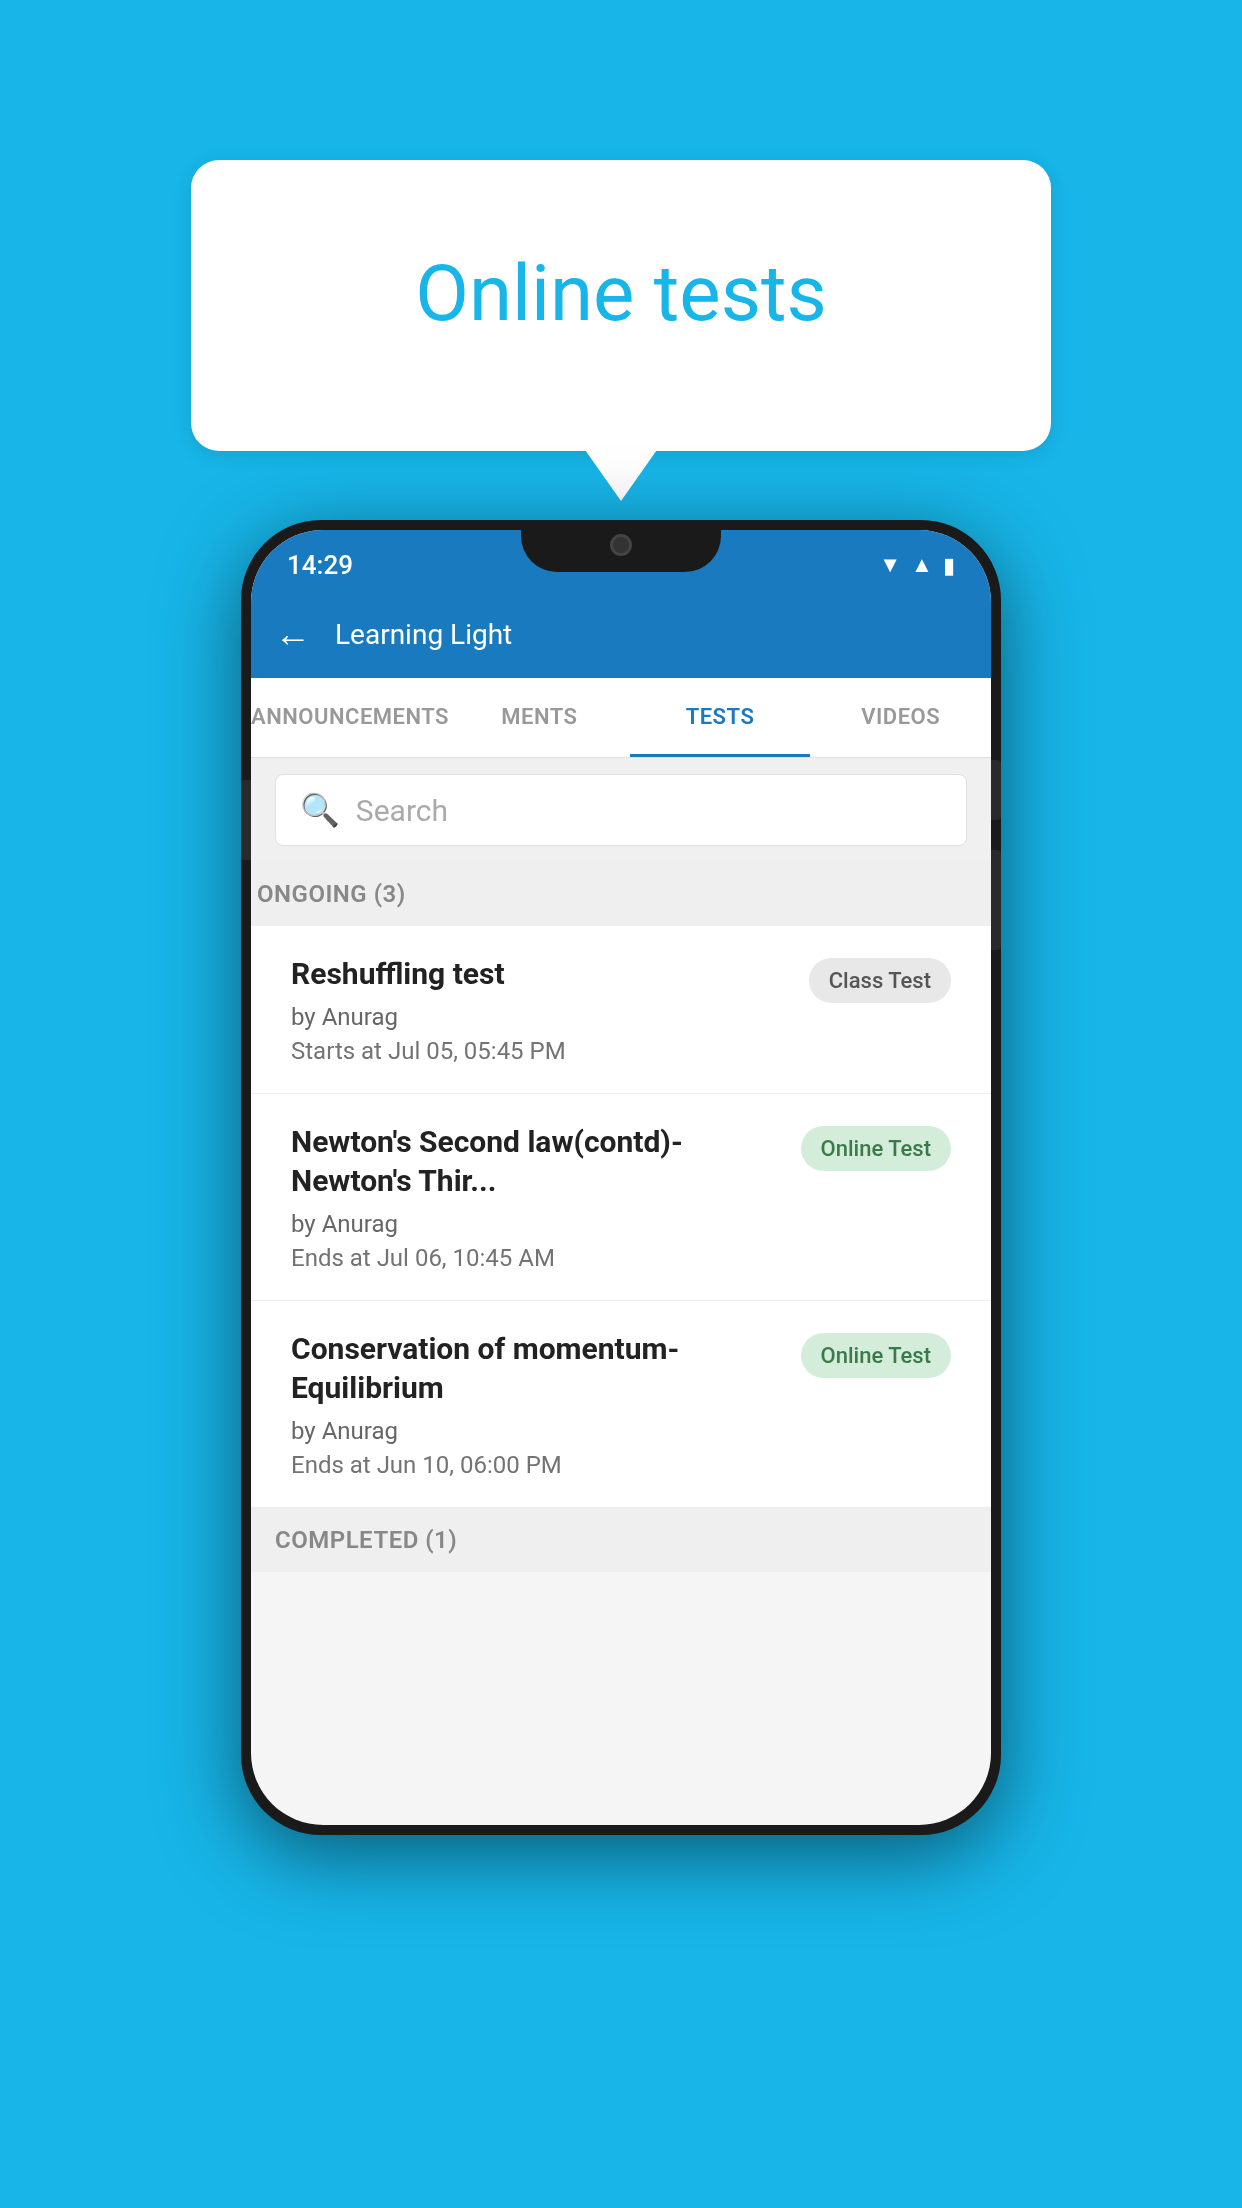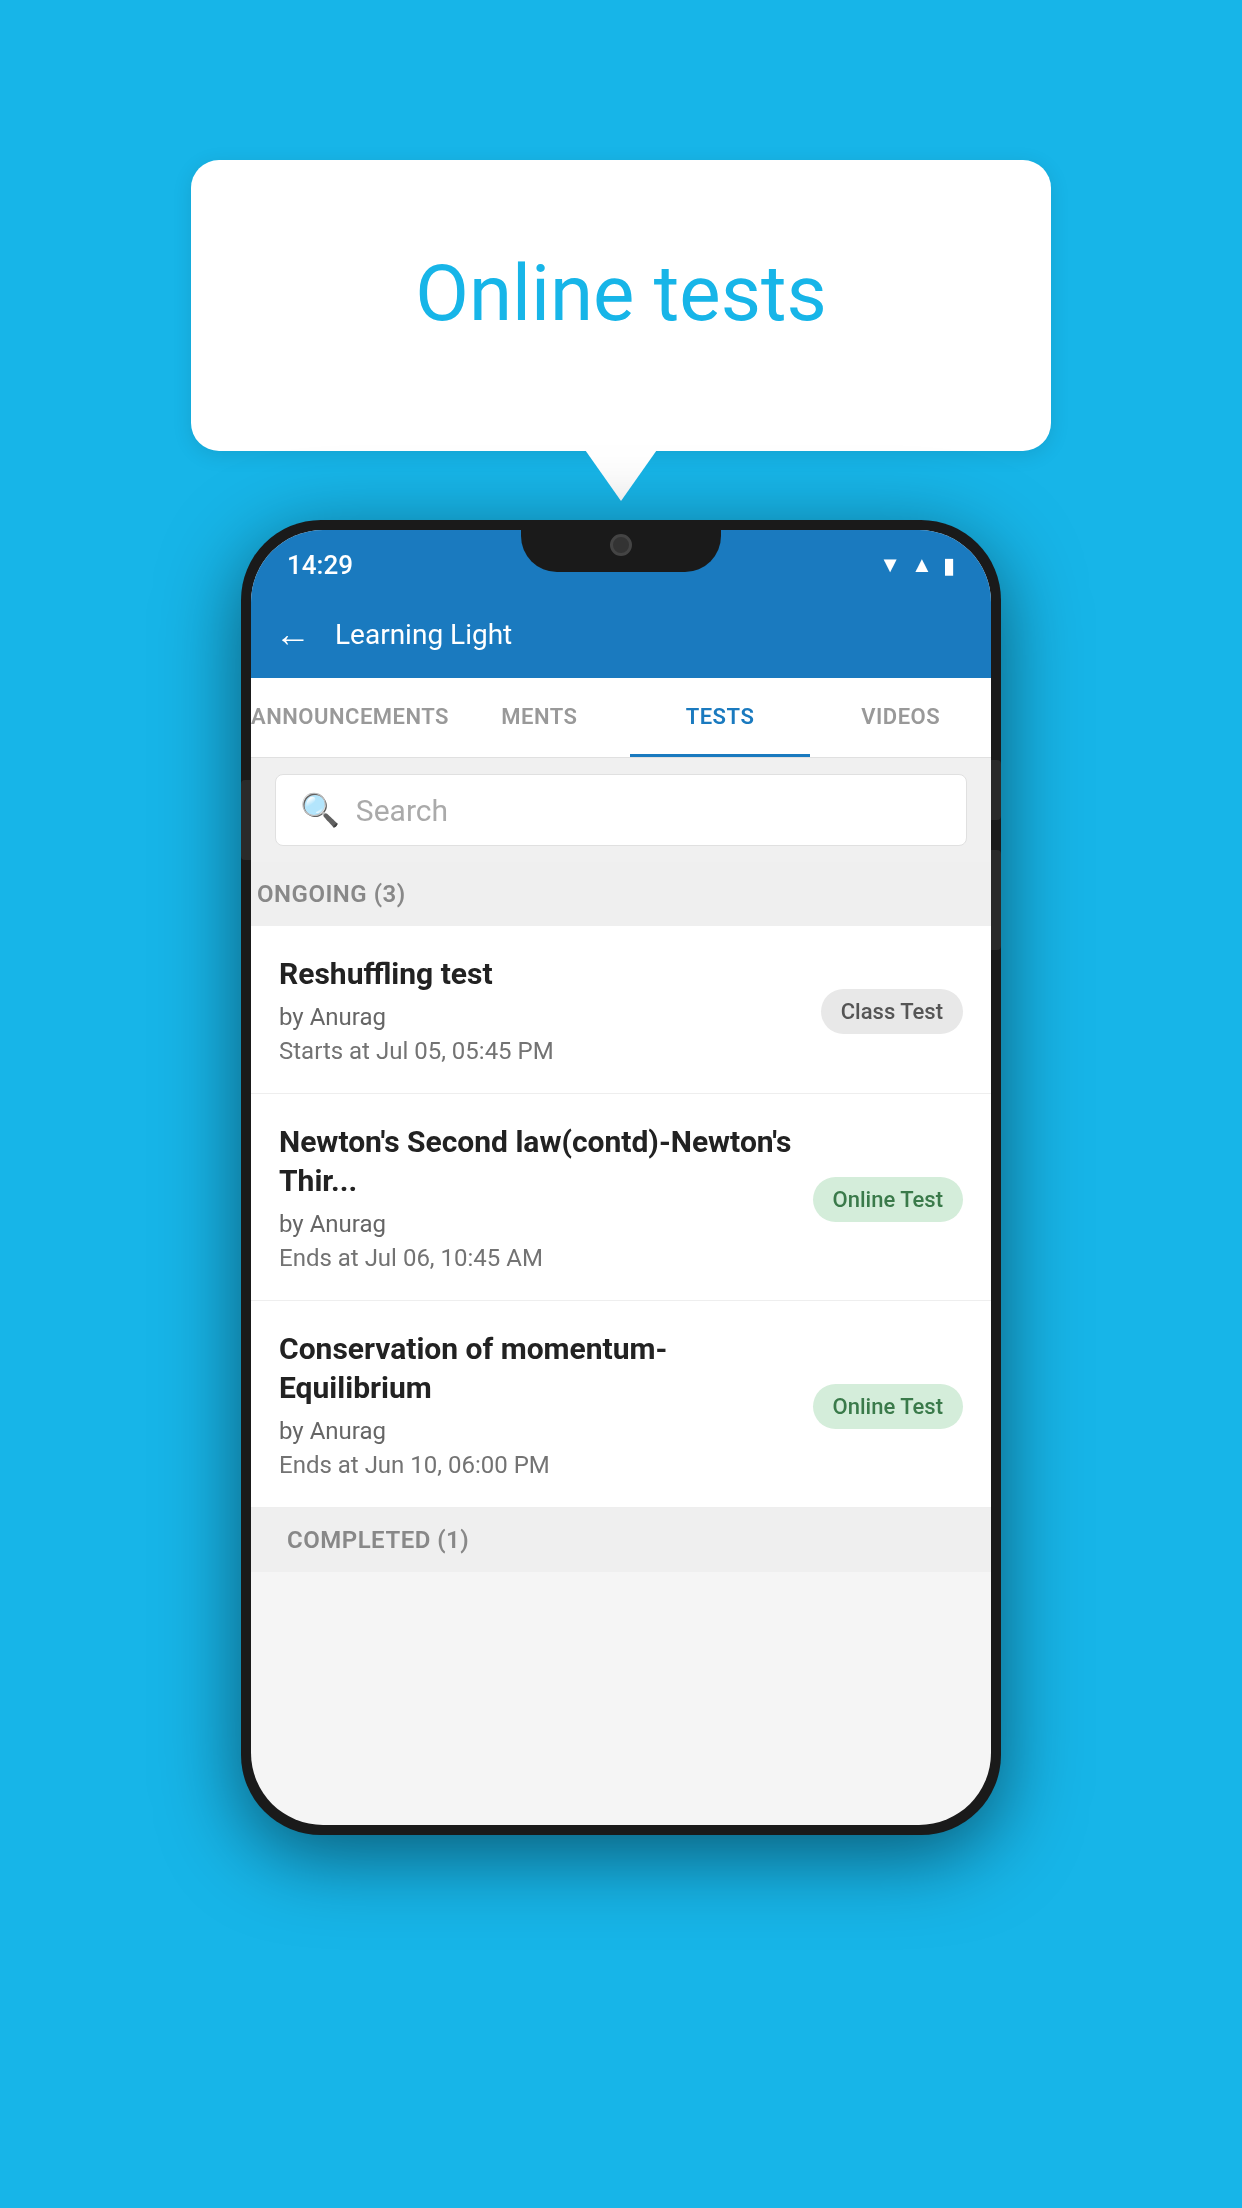--- a/index.html
+++ b/index.html
@@ -221,24 +221,24 @@
       color: #888;
       letter-spacing: 0.5px;
     }
 
     
     .test-list {
       background: white;
     }
 
     .test-item {
-      padding: 28px 28px;
+      padding: 28px 40px;
       border-bottom: 1px solid #eee;
       display: flex;
-      align-items: center;
+      align-items: flex-start;
       justify-content: space-between;
       gap: 16px;
     }
 
     .test-info {
       flex: 1;
     }
 
     .test-name {
       font-size: 30px;
@@ -274,21 +274,21 @@
     }
 
     .badge-online {
       background: #d4edda;
       color: #3a7a4a;
     }
 
     
     .completed-header {
       background: #efefef;
-      padding: 18px 36px;
+      padding: 18px 24px;
       font-size: 24px;
       font-weight: 600;
       color: #888;
       letter-spacing: 0.5px;
     }
 
     
     .phone-side-left {
       position: absolute;
       left: 0;

